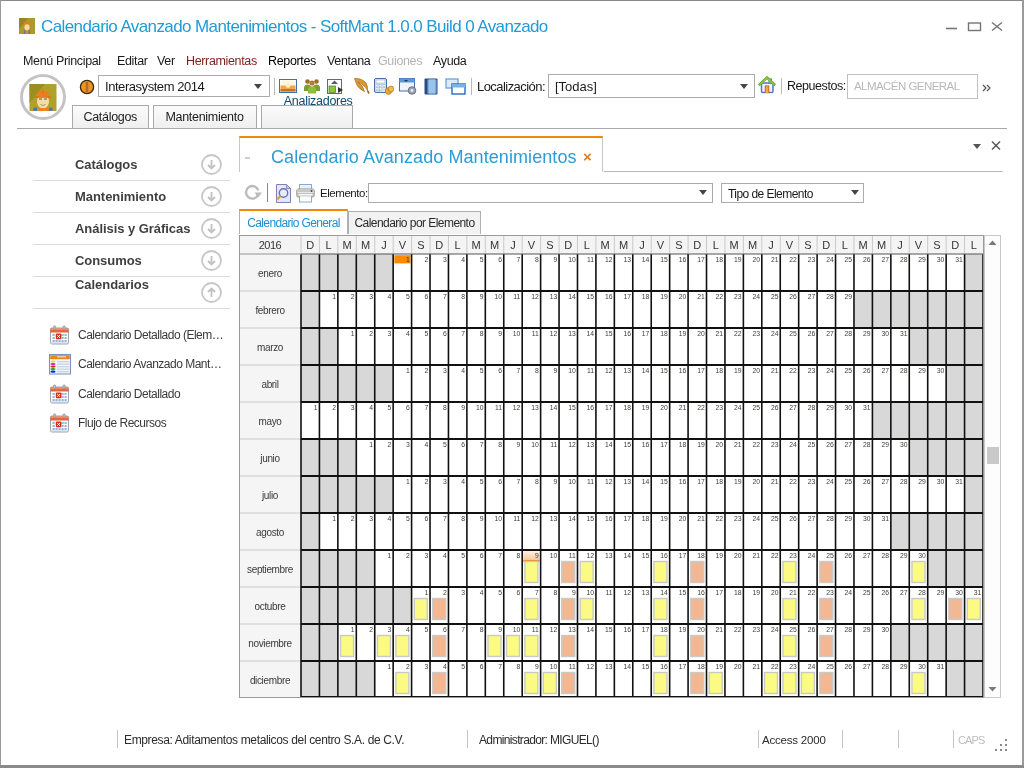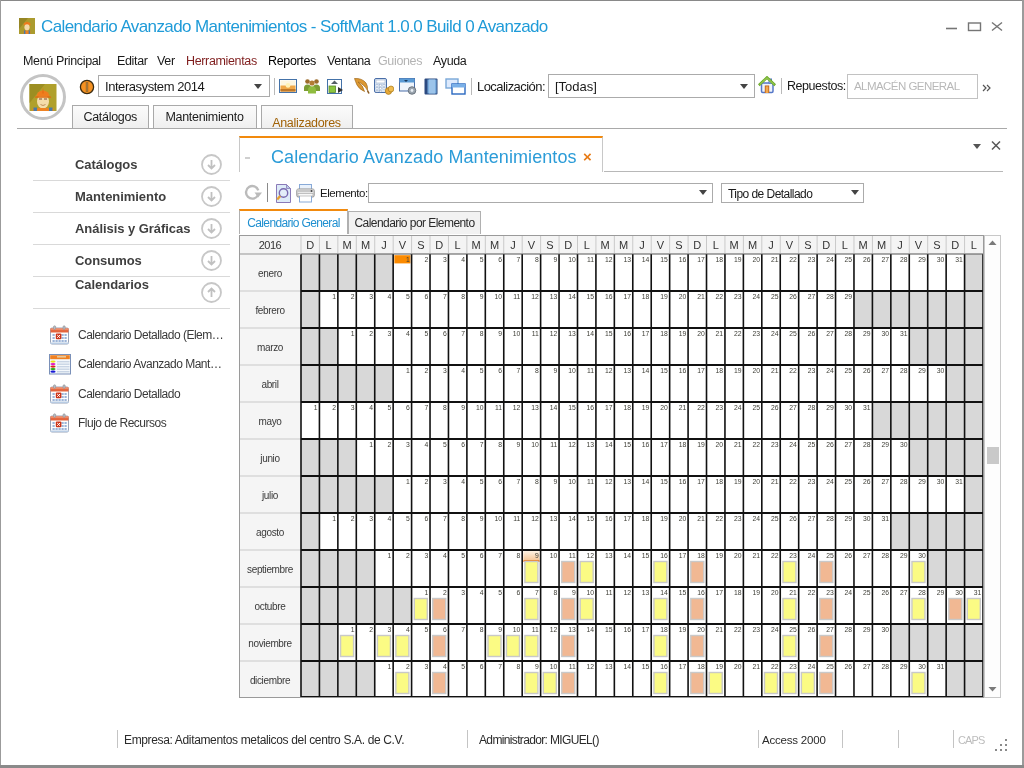--- a/index.html
+++ b/index.html
@@ -142,21 +142,21 @@
 <div class="abs" style="left:847px;top:74px;width:131px;height:25px;background:#fff;border:1px solid #c2c2c2"></div>
 <div class="t" style="left:854px;top:81px;font-size:11.5px;color:#b8b8b8;letter-spacing:-0.55px">ALMACÉN GENERAL</div>
 <svg class="abs" style="left:982px;top:84px" width="12" height="8" viewBox="0 0 12 8">
 <path d="M1,1 L4,4 L1,7 M5,1 L8,4 L5,7" stroke="#555" stroke-width="1.2" fill="none"></path>
 </svg>
 <div class="abs" style="left:71.5px;top:105px;width:77.5px;height:23px;background:linear-gradient(#fbfbfb,#efefef);border:1px solid #a9a9a9;border-bottom:none"></div>
 <div class="t" style="left:71.5px;top:111px;width:77.5px;text-align:center;font-size:12.5px;color:#1a1a1a;letter-spacing:-0.3px">Catálogos</div>
 <div class="abs" style="left:152.5px;top:105px;width:104px;height:23px;background:linear-gradient(#fbfbfb,#efefef);border:1px solid #a9a9a9;border-bottom:none"></div>
 <div class="t" style="left:152.5px;top:111px;width:104px;text-align:center;font-size:12.5px;color:#1a1a1a;letter-spacing:-0.3px">Mantenimiento</div>
 <div class="abs" style="left:260.5px;top:105px;width:92px;height:23px;background:linear-gradient(#fbfbfb,#efefef);border:1px solid #a9a9a9;border-bottom:none"></div>
-<div class="t" style="left:260.5px;top:117px;width:92px;text-align:center;font-size:12.5px;color:#a16207;letter-spacing:-0.3px">Analizadores</div>
+<div class="t" style="left:260.5px;top:95px;width:92px;text-align:right;font-size:12.5px;color:#0c4a6e;letter-spacing:-0.3px">Analizadores</div>
 <div class="abs" style="left:17px;top:127.5px;width:990px;height:1.5px;background:#a9a9a9"></div>
 <div class="t" style="left:75px;top:158px;font-size:13px;font-weight:bold;color:#3f3f3f;letter-spacing:-0.05px">Catálogos</div>
 <svg class="abs" style="left:201px;top:153.5px" width="21" height="21" viewBox="0 0 21 21">
       <circle cx="10.5" cy="10.5" r="9.5" fill="none" stroke="#c7c7c7" stroke-width="1.8"></circle>
       <path d="M10.5,6 L10.5,14 M7,11 L10.5,14.5 L14,11" stroke="#c0c0c0" stroke-width="1.8" fill="none"></path>
     </svg>
 <div class="t" style="left:75px;top:190px;font-size:13px;font-weight:bold;color:#3f3f3f;letter-spacing:-0.05px">Mantenimiento</div>
 <svg class="abs" style="left:201px;top:185.5px" width="21" height="21" viewBox="0 0 21 21">
       <circle cx="10.5" cy="10.5" r="9.5" fill="none" stroke="#c7c7c7" stroke-width="1.8"></circle>
       <path d="M10.5,6 L10.5,14 M7,11 L10.5,14.5 L14,11" stroke="#c0c0c0" stroke-width="1.8" fill="none"></path>
@@ -299,21 +299,21 @@
 <rect x="0.8" y="5" width="17.4" height="8" rx="1.5" fill="#e8e8e8" stroke="#909090" stroke-width="1"></rect>
 <rect x="0.8" y="5" width="17.4" height="3" rx="1.5" fill="#c8c8c8"></rect>
 <circle cx="15.5" cy="7" r="0.9" fill="#444"></circle>
 <rect x="3.5" y="11" width="12" height="7" fill="#fff" stroke="#88aad8" stroke-width="1"></rect>
 <rect x="2" y="9.5" width="15" height="2.5" fill="#f8f8f8" stroke="#a0a0a0" stroke-width="0.6"></rect>
 </svg>
 <div class="t" style="left:320px;top:188px;font-size:11.5px;color:#1a1a1a;letter-spacing:-0.45px">Elemento:</div>
 <div class="combo" style="left:368px;top:183px;width:345px;height:20px"></div>
 <div class="carr" style="left:699px;top:190px"></div>
 <div class="combo" style="left:721px;top:183px;width:143px;height:20px"></div>
-<div class="t" style="left:728px;top:188px;font-size:12px;color:#1a1a1a;letter-spacing:-0.55px">Tipo de Detallado</div>
+<div class="t" style="left:728px;top:188px;font-size:12px;color:#1a1a1a;letter-spacing:-0.55px">Tipo de Elemento</div>
 <div class="carr" style="left:851px;top:190px"></div>
 <div class="abs" style="left:239px;top:209px;width:109px;height:25px;background:#fff;border:1px solid #b0b0b0;border-top:2.5px solid #f28a0d;border-bottom:none"></div>
 <div class="t" style="left:239px;top:217px;width:109px;text-align:center;font-size:12px;color:#1e8fd0;letter-spacing:-0.65px">Calendario General</div>
 <div class="abs" style="left:348px;top:211px;width:133px;height:23px;background:#f2f2f2;border:1px solid #b0b0b0;border-bottom:none"></div>
 <div class="t" style="left:348px;top:217px;width:133px;text-align:center;font-size:12px;color:#2a2a2a;letter-spacing:-0.55px">Calendario por Elemento</div>
 <svg class="abs" style="left:239px;top:235px" width="745" height="463" viewBox="0 0 745 463">
       <defs>
         <linearGradient id="pch" x1="0" y1="0" x2="0" y2="1">
           <stop offset="0" stop-color="#fdf2e4"></stop>
           <stop offset="1" stop-color="#f6c89a"></stop>

